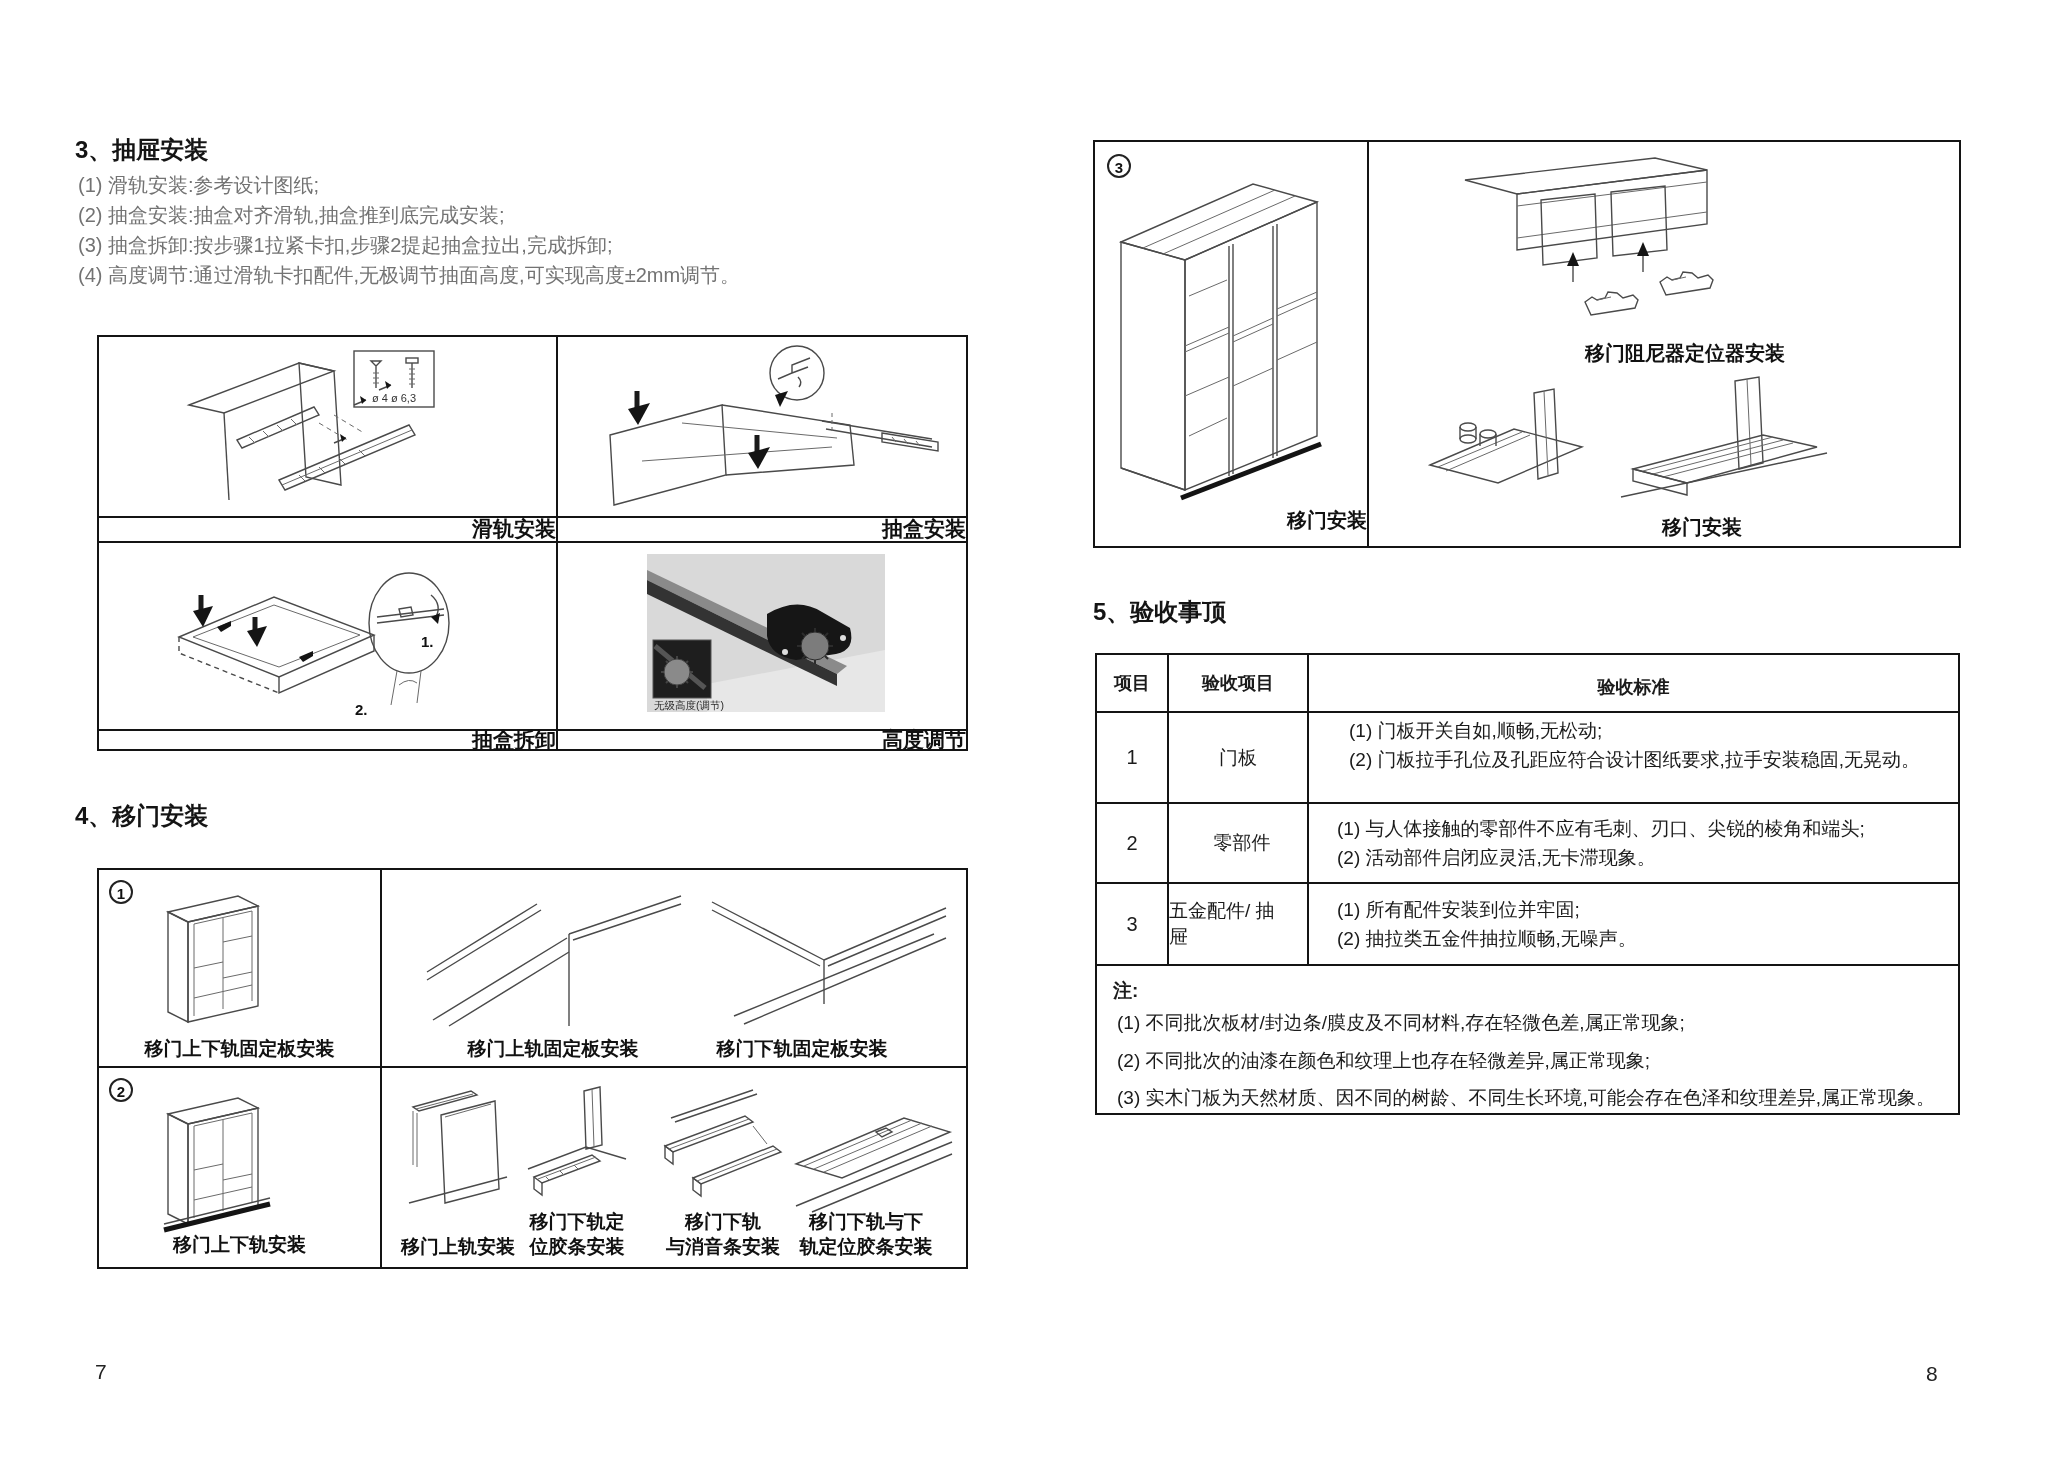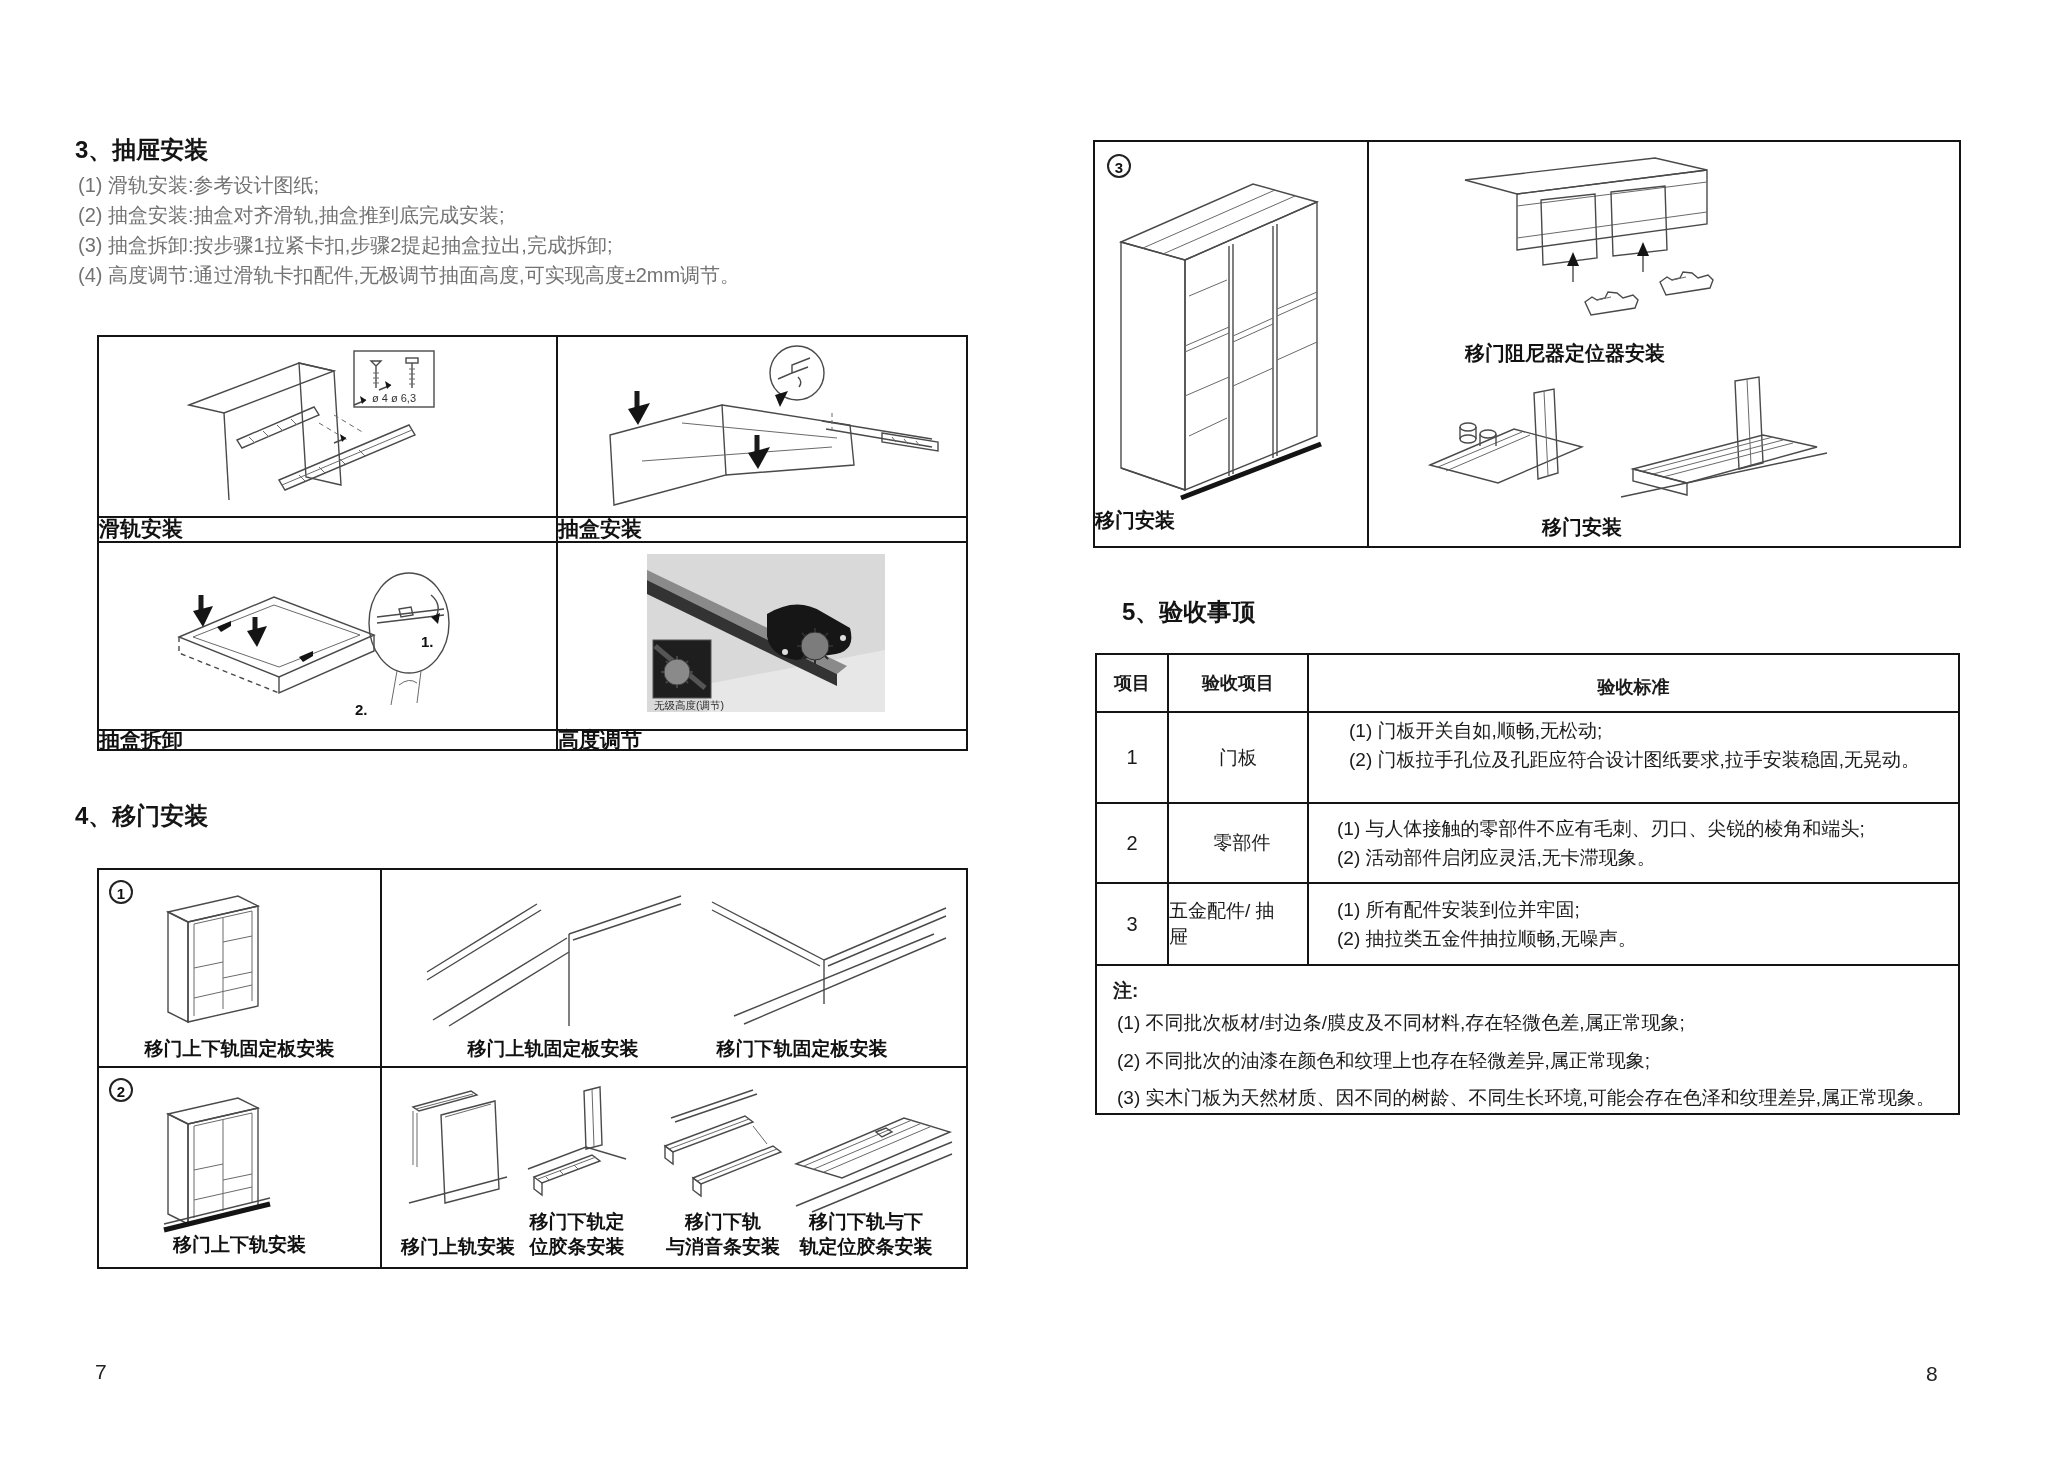--- a/index.html
+++ b/index.html
@@ -4,21 +4,21 @@
 <style>
   html,body{margin:0;padding:0;background:#e8e8e8;}
   #canvas{position:relative;width:2048px;height:1464px;background:#ffffff;overflow:hidden;
           font-family:"Liberation Sans","DejaVu Sans",sans-serif;color:#1b1b1b;}
   .abs{position:absolute;}
   .ttl{position:absolute;font-size:24px;font-weight:bold;color:#141414;white-space:nowrap;}
   .bl{position:absolute;font-size:20px;color:#737373;white-space:nowrap;}
   .tbl{position:absolute;border:2px solid #141414;box-sizing:border-box;}
   .vl{position:absolute;width:2px;background:#141414;}
   .hl{position:absolute;height:2px;background:#141414;}
-  .cap{position:absolute;font-weight:bold;color:#111;text-align:left;white-space:nowrap;}
+  .cap{position:absolute;font-weight:bold;color:#111;text-align:right;white-space:nowrap;}
   .cap2{position:absolute;font-weight:bold;color:#111;text-align:center;font-size:19px;line-height:25px;white-space:nowrap;}
   .badge{position:absolute;width:24px;height:24px;border:2px solid #222;border-radius:50%;
          font-size:15px;font-weight:bold;line-height:24px;text-align:center;color:#111;box-sizing:border-box;}
   .pageno{position:absolute;font-size:21px;color:#222;}
   .c-center{display:flex;align-items:center;justify-content:center;}
   .std{position:absolute;display:flex;flex-direction:column;justify-content:center;font-size:19px;line-height:29px;color:#1b1b1b;}
   .std div{white-space:nowrap;}
   .note{position:absolute;font-size:19px;color:#1b1b1b;white-space:nowrap;}
   svg{position:absolute;overflow:visible;}
   .ln{stroke:#4a4a4a;stroke-width:1.4;fill:none;}
@@ -268,21 +268,21 @@
       <path class="ln" d="M118,4 L142,0 L146,86 L122,92 Z"></path>
       <path class="lnt" d="M130,2 L134,88"></path>
       <path class="ln" d="M16,92 L146,58 L200,70 L70,106 Z"></path>
       <path class="lnt" d="M26,94 L156,60 M36,97 L166,63 M46,100 L176,66"></path>
       <path class="ln" d="M16,92 L16,104 L70,118 L70,106 Z"></path>
       <path class="ln" d="M4,120 L210,76"></path>
     </svg>
     <div class="cap" style="left:447px;top:372px;width:200px;font-size:20px;">移门安装</div>
   </div>
 
-  <div class="ttl" style="left:1093px;top:596px;margin-left:29px;">5、验收事顶</div>
+  <div class="ttl" style="left:1093px;top:596px;">5、验收事顶</div>
 
   <div class="tbl" style="left:1095px;top:653px;width:865px;height:462px;">
     <div class="vl" style="left:70px;top:0;height:309px;"></div>
     <div class="vl" style="left:210px;top:0;height:309px;"></div>
     <div class="hl" style="left:0;top:56px;width:861px;"></div>
     <div class="hl" style="left:0;top:147px;width:861px;"></div>
     <div class="hl" style="left:0;top:227px;width:861px;"></div>
     <div class="hl" style="left:0;top:309px;width:861px;"></div>
 
     <div class="abs c-center" style="left:0;top:0;width:70px;height:56px;font-size:18px;font-weight:bold;border-radius:22px;">项目</div>

